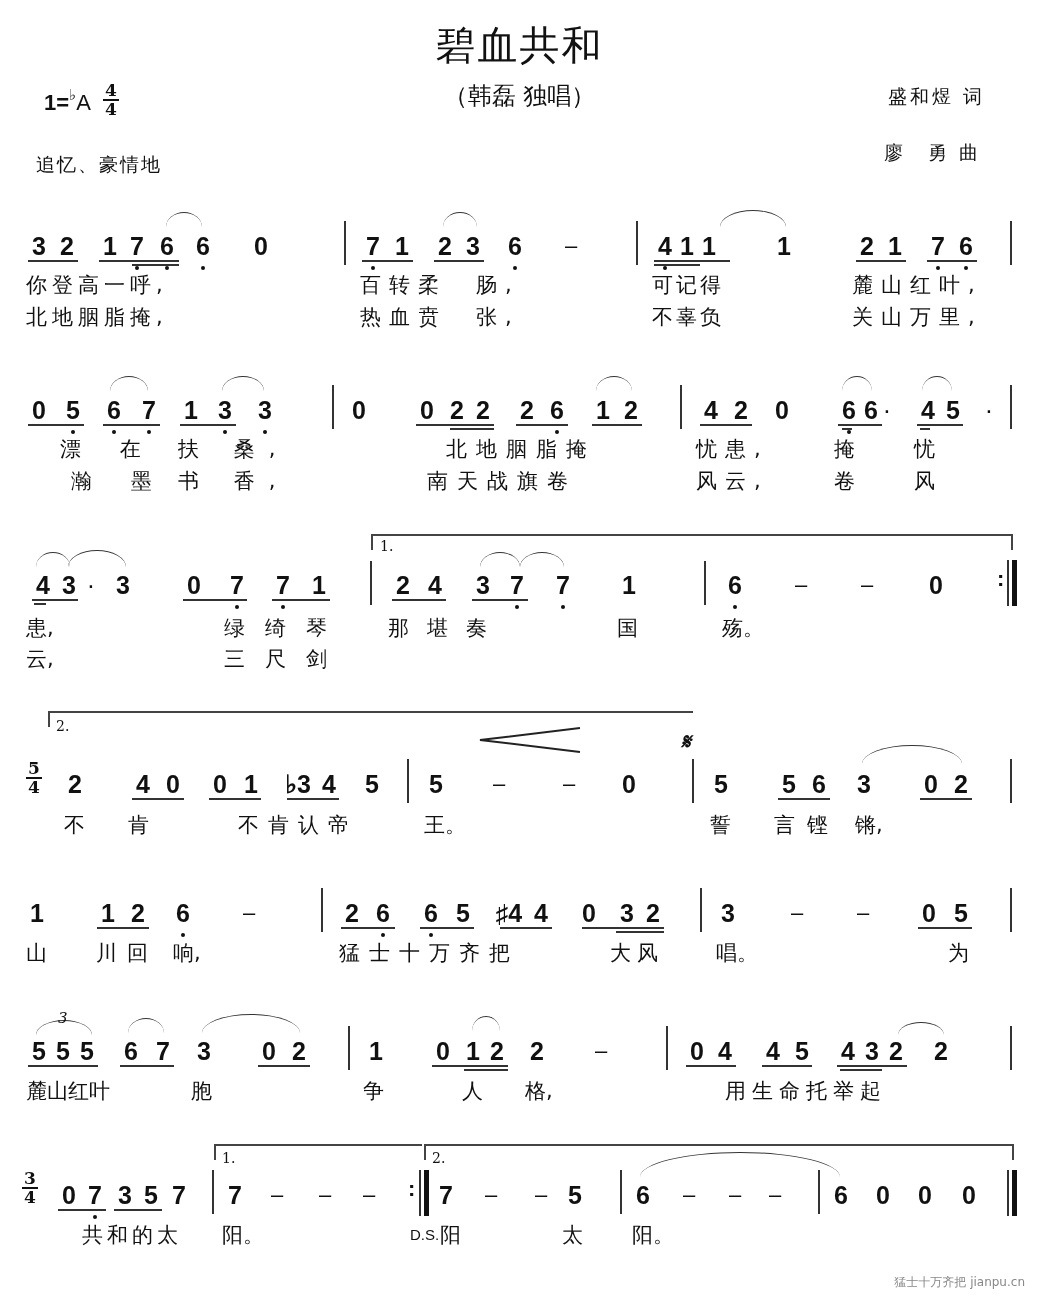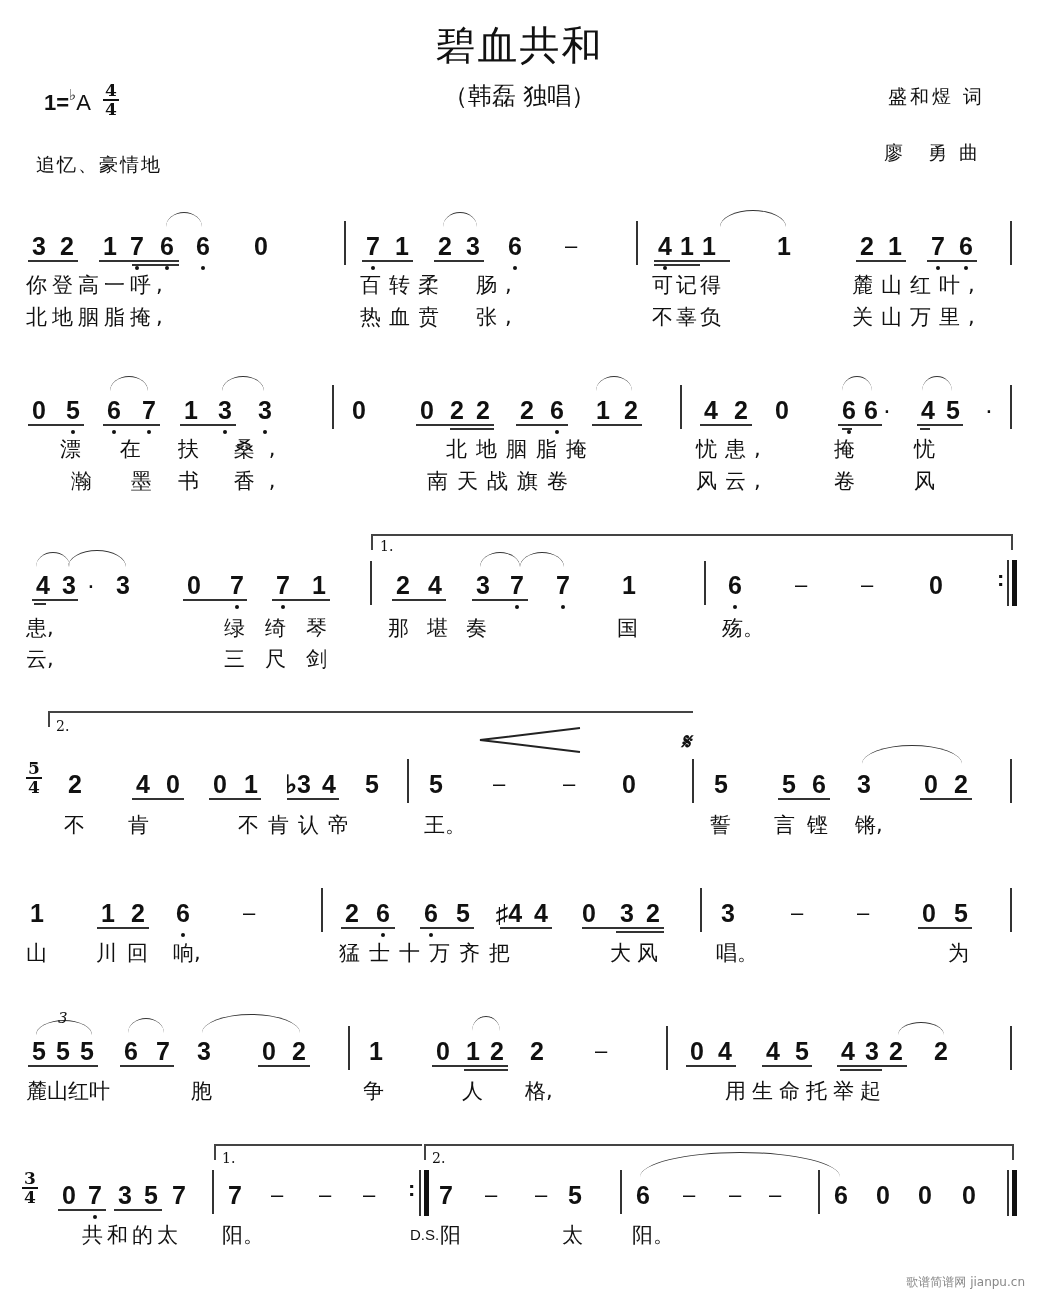--- a/index.html
+++ b/index.html
@@ -386,13 +386,13 @@
   <div class="bar thick" style="left:1012px;top:1170px;height:46px"></div>
 
   <div class="lyr" style="left:82px;top:1222px;letter-spacing:4px">共和的太</div>
   <div class="lyr" style="left:222px;top:1222px">阳。</div>
   <div class="ds" style="left:410px;top:1226px">D.S.</div>
   <div class="lyr" style="left:440px;top:1222px">阳</div>
   <div class="lyr" style="left:562px;top:1222px">太</div>
   <div class="lyr" style="left:632px;top:1222px">阳。</div>
 </div>
 
-<div class="watermark">歌谱简谱网 jianpu.cn</div>
+<div class="watermark">猛士十万齐把 jianpu.cn</div>
 
 </body></html>

